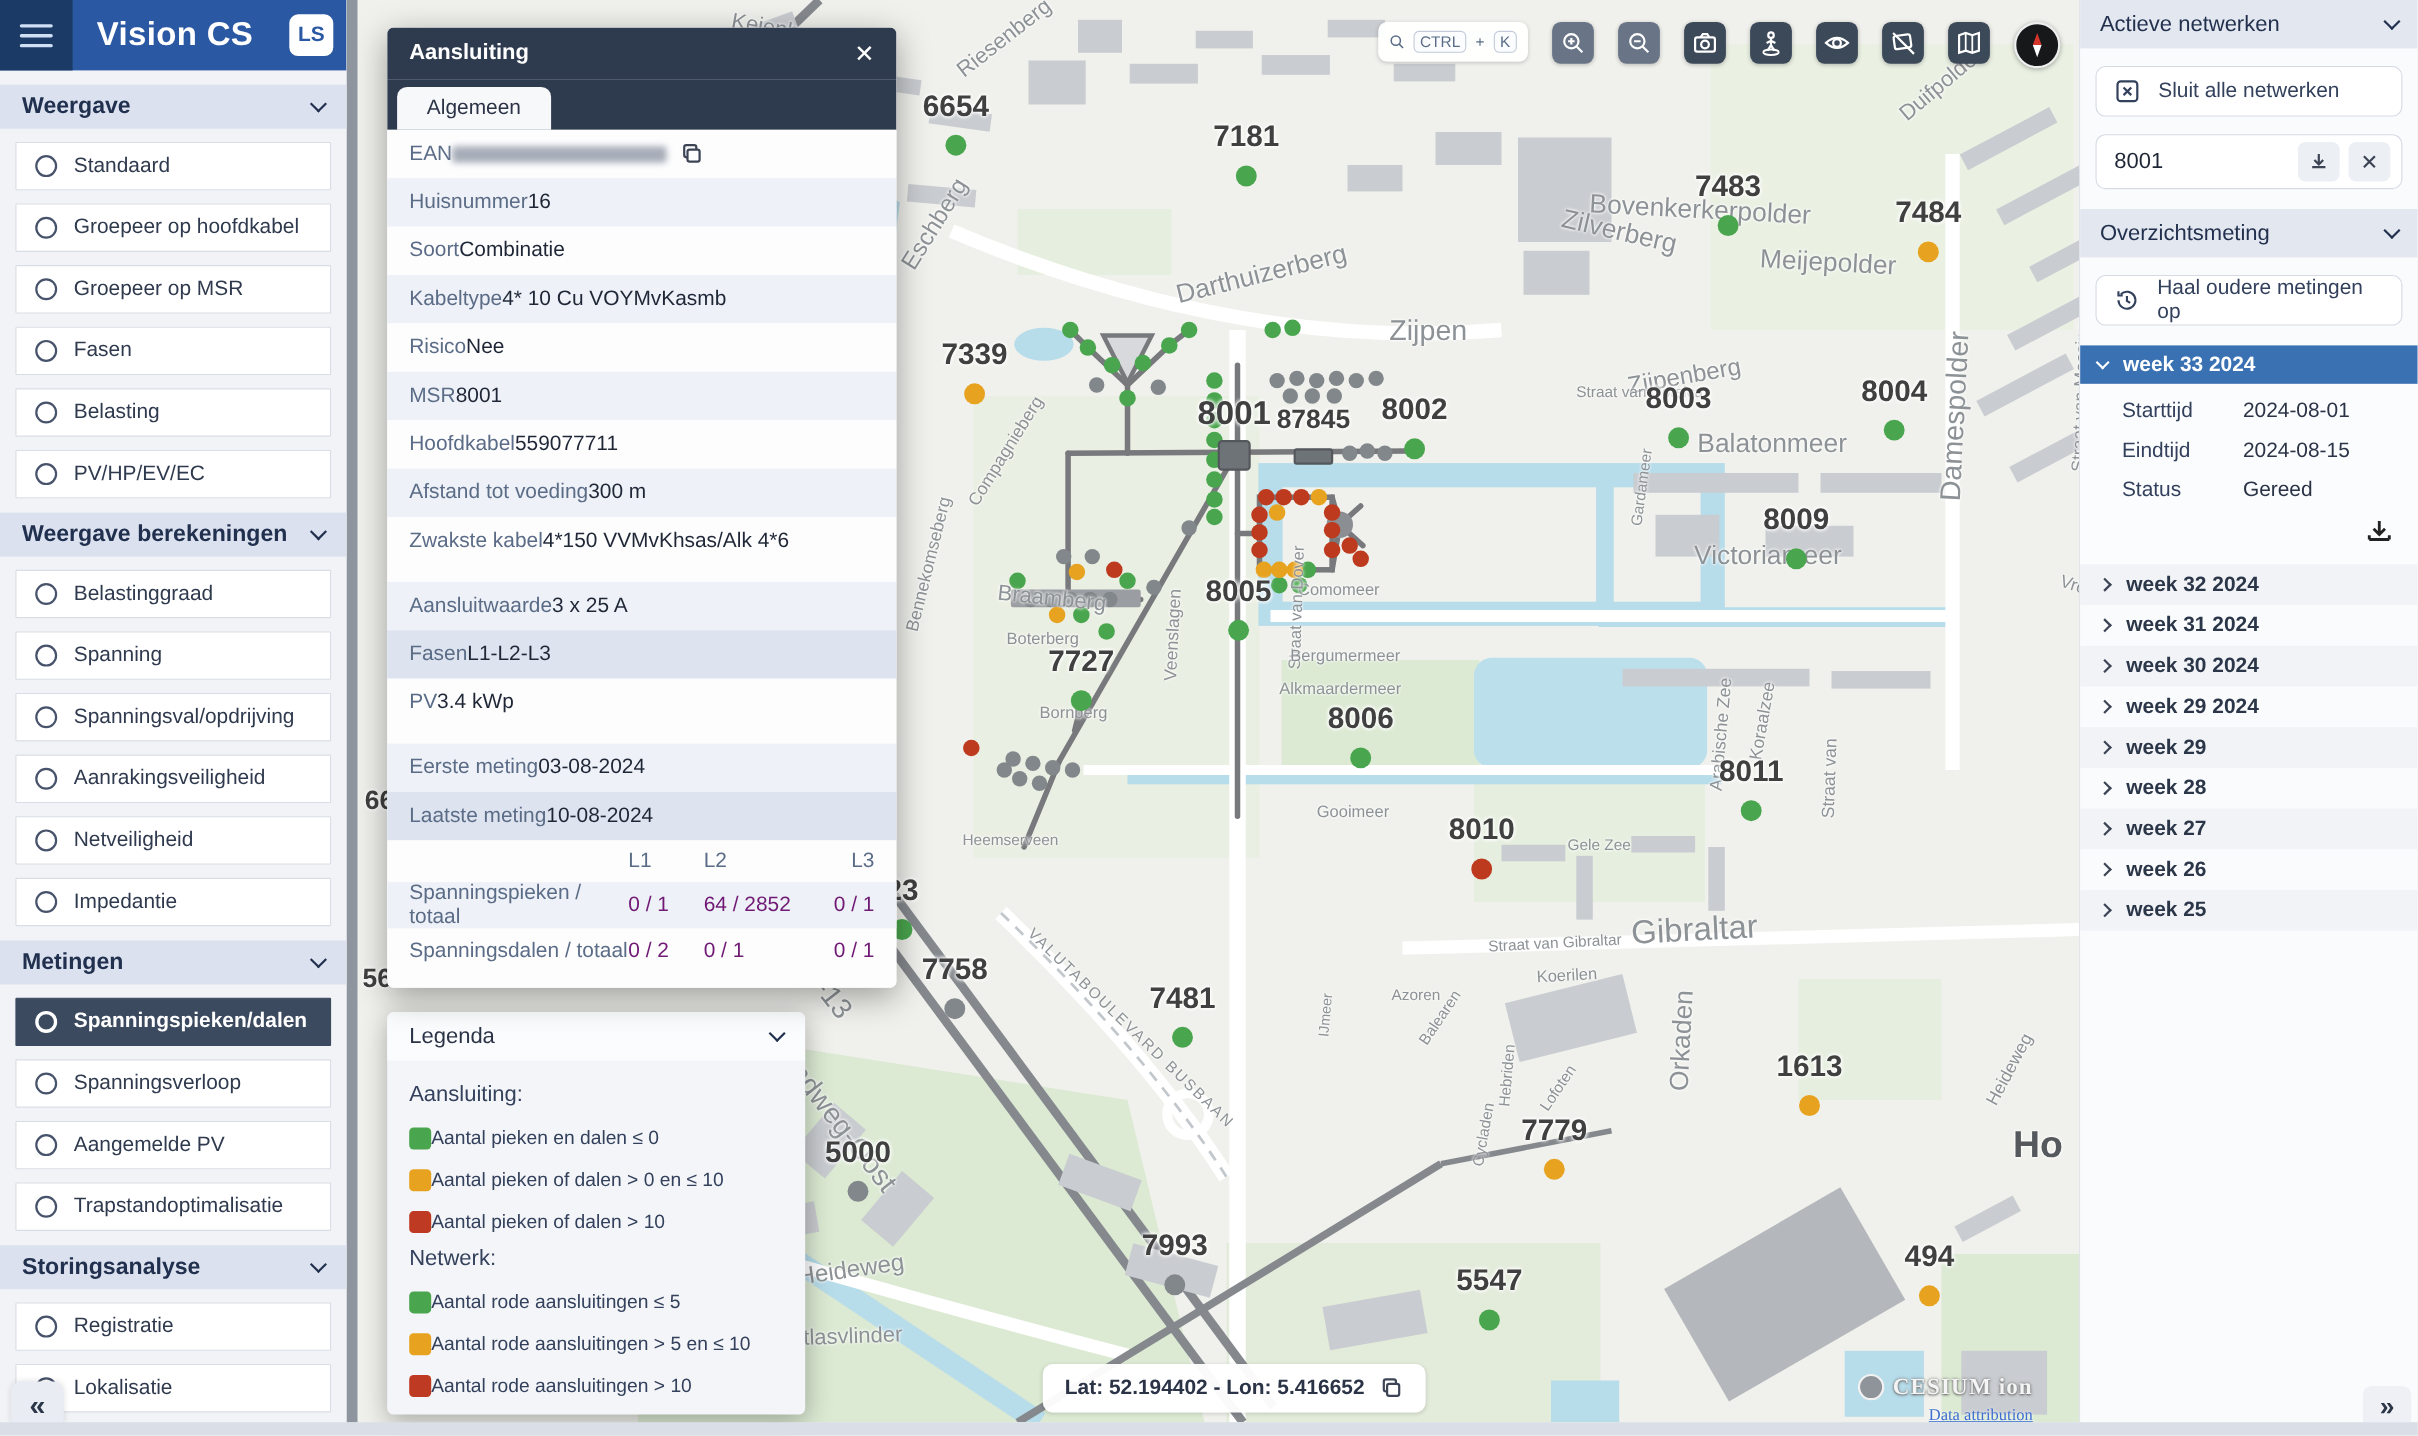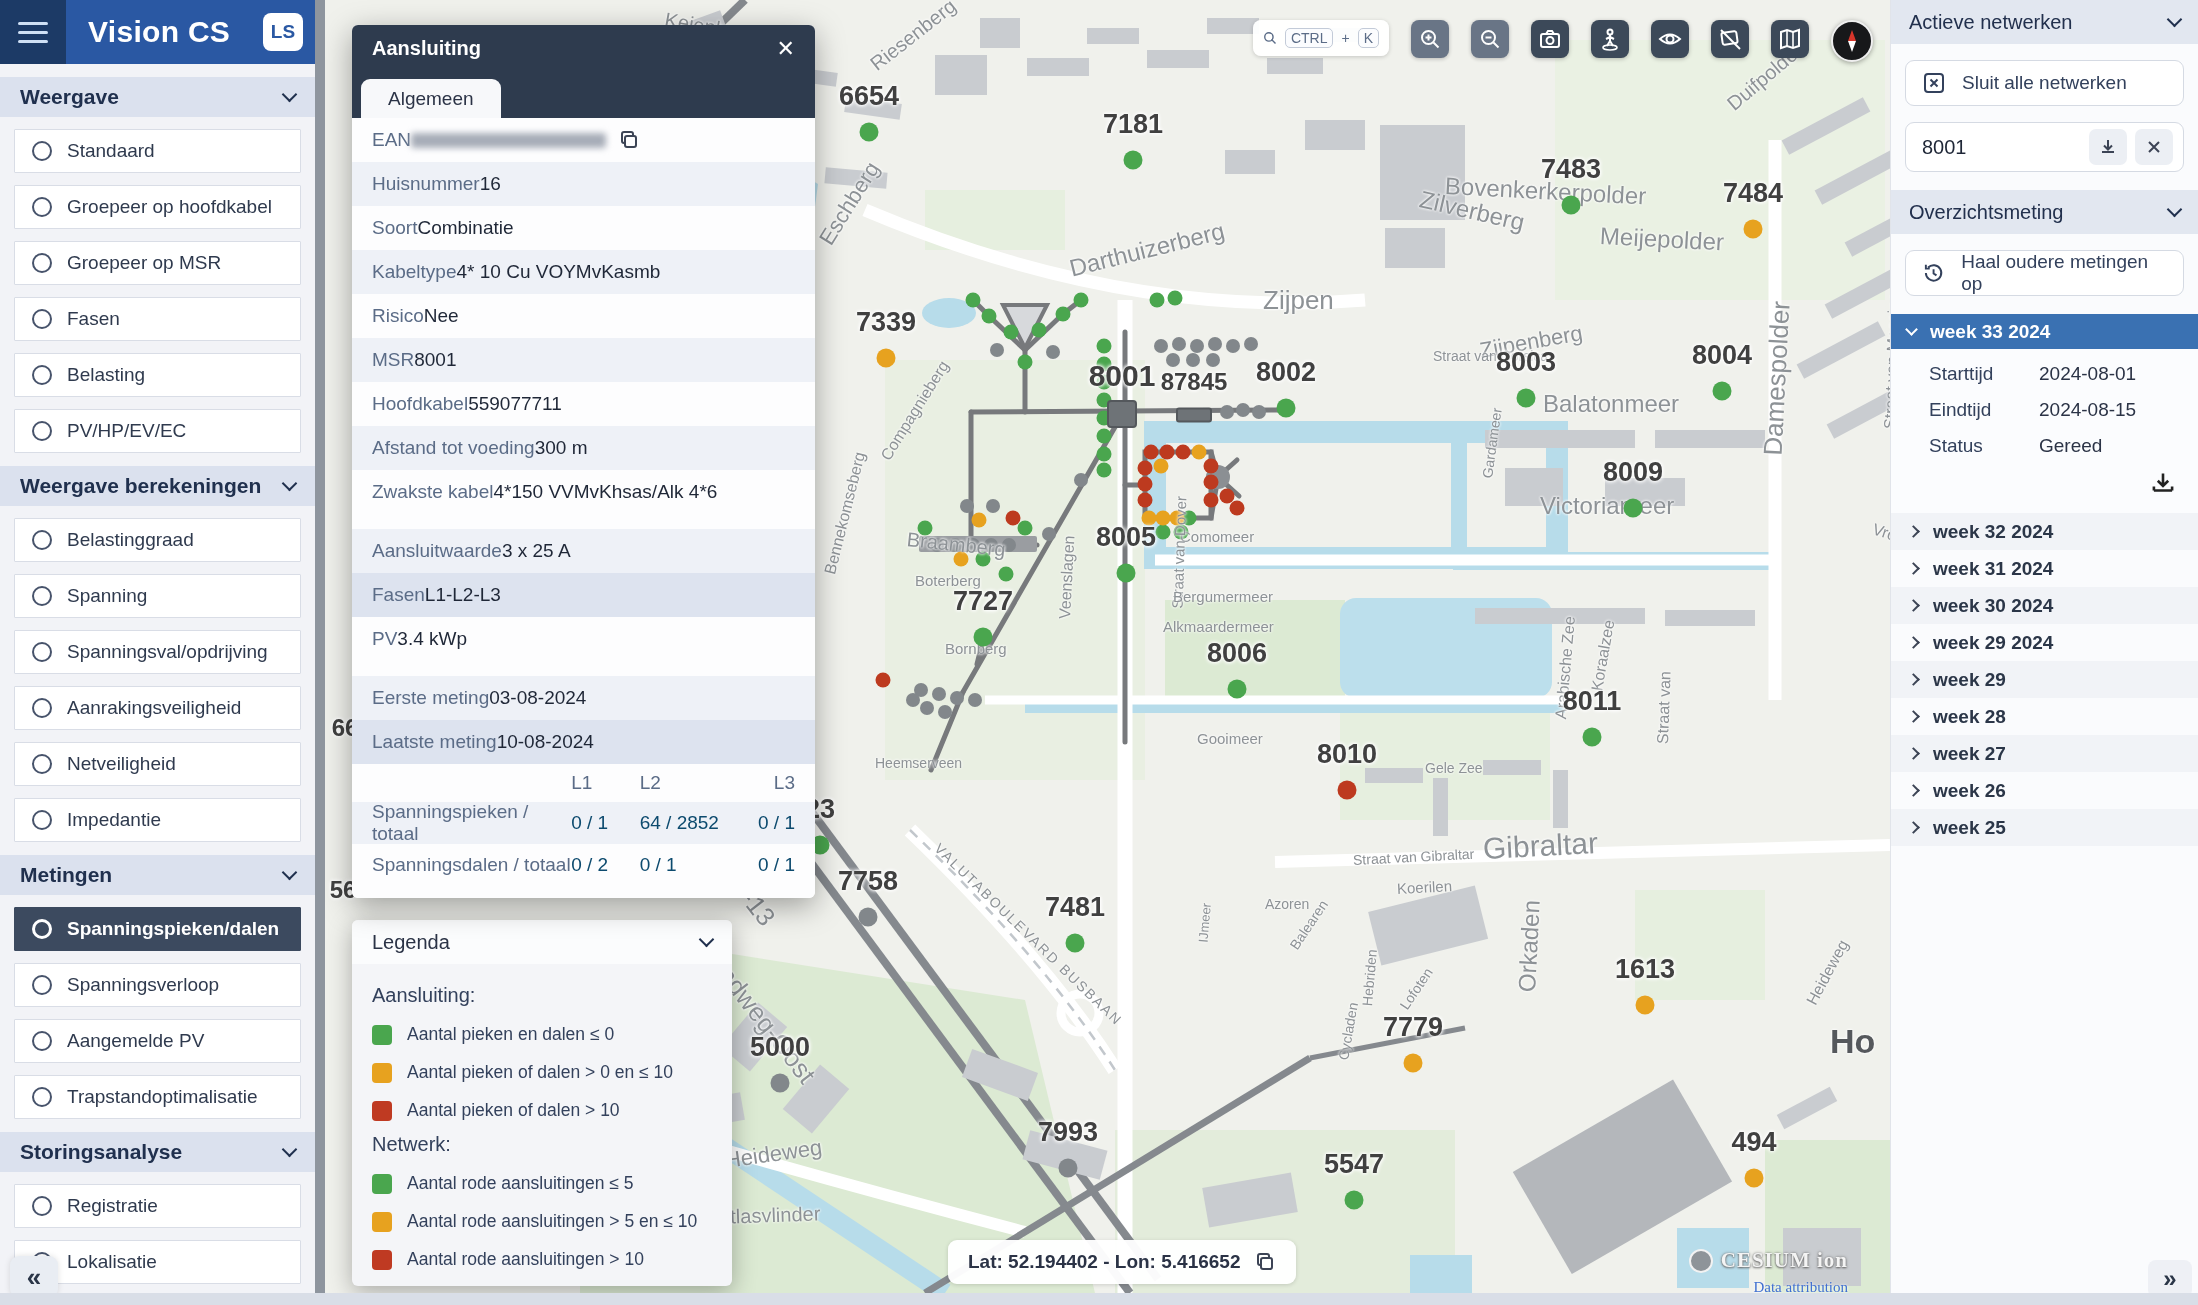--- a/index.html
+++ b/index.html
@@ -62,29 +62,29 @@
   .prow.b1 { background:#eef1f7; }
   .prow.b2 { background:#dde3ef; }
   .pgap { height:15px; background:#fdfdfe; }
   #ean-red { width:195px; height:15px; background:#a7adb8; border-radius:3px; filter:blur(3px); }
   .ean-wrap { display:flex; align-items:center; gap:12px; }
   #pnl-table { padding-bottom:12px; background:#fdfdfe; }
   .trow { display:flex; align-items:center; height:42px; font-size:19px; padding:0 20px; }
   .trow .tlab { width:218px; color:#5b6c87; }
   .trow .c1 { width:75px; } .trow .c2 { width:110px; } .trow .c3 { width:60px; text-align:right; }
   .trow.thead { color:#5b6c87; height:38px; }
-  .trow .v { color:#0c4a6e; font-weight:500; }
+  .trow .v { color:#701a75; font-weight:500; }
   .trow.b1 { background:#eef1f7; }
 
   
   #legenda { position:absolute; left:352px; top:920px; width:380px; z-index:29; background:#f4f5f8; border-radius:6px; overflow:hidden; box-shadow:0 6px 24px rgba(0,0,0,.3); }
   #leg-head { height:44px; background:#fbfcfd; display:flex; align-items:center; justify-content:space-between; padding:0 20px; font-size:20px; color:#2b3346; cursor:pointer; }
   #leg-body { padding:8px 20px 16px 20px; }
   .leg-group-label { font-size:20px; color:#33415c; margin-top:12px; }
-  .leg-item { display:flex; align-items:center; gap:15px; margin-top:17px; }
+  .leg-item { display:flex; align-items:center; margin-top:17px; }
   .leg-sw { width:20px; height:20px; border-radius:4px; min-width:20px; }
   .leg-txt { font-size:17.5px; color:#33415c; white-space:nowrap; }
 
   
   #right-sidebar { position:absolute; right:0; top:0; width:308px; bottom:12px; background:#fafbfd; z-index:40; overflow:hidden; border-left:1px solid #e1e4ea; }
   .rsec-h { height:44px; background:#e2e7f0; display:flex; align-items:center; justify-content:space-between; padding:0 18px; font-size:20px; font-weight:500; color:#22304d; cursor:pointer; }
   .rbtn { height:46px; margin:16px 14px 0 14px; background:#fff; border:1px solid #d5dae3; border-radius:9px; display:flex; align-items:center; gap:16px; padding:0 16px; font-size:19px; color:#33415c; cursor:pointer; }
   #network-box { height:50px; margin:16px 14px 18px 14px; background:#fff; border:1px solid #d5dae3; border-radius:9px; display:flex; align-items:center; padding:0 10px 0 16px; font-size:20px; color:#1f2737; }
   #network-box .grow { flex:1; }
   .mini-btn { width:38px; height:36px; background:#eceff4; border-radius:7px; display:flex; align-items:center; justify-content:center; margin-left:8px; cursor:pointer; }

